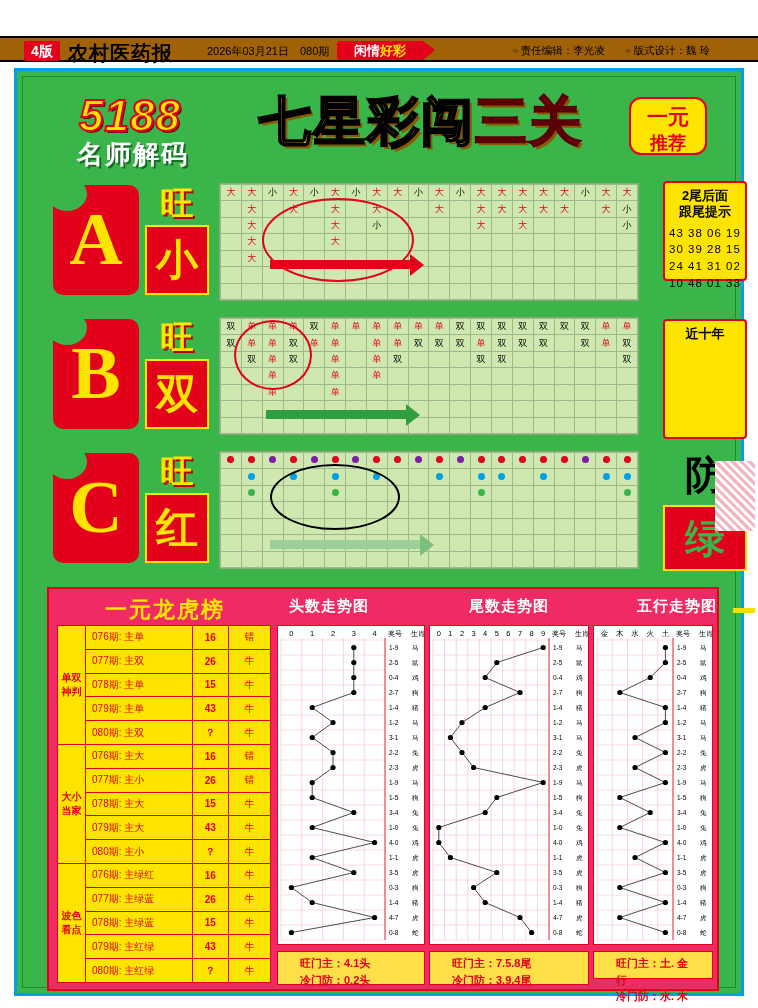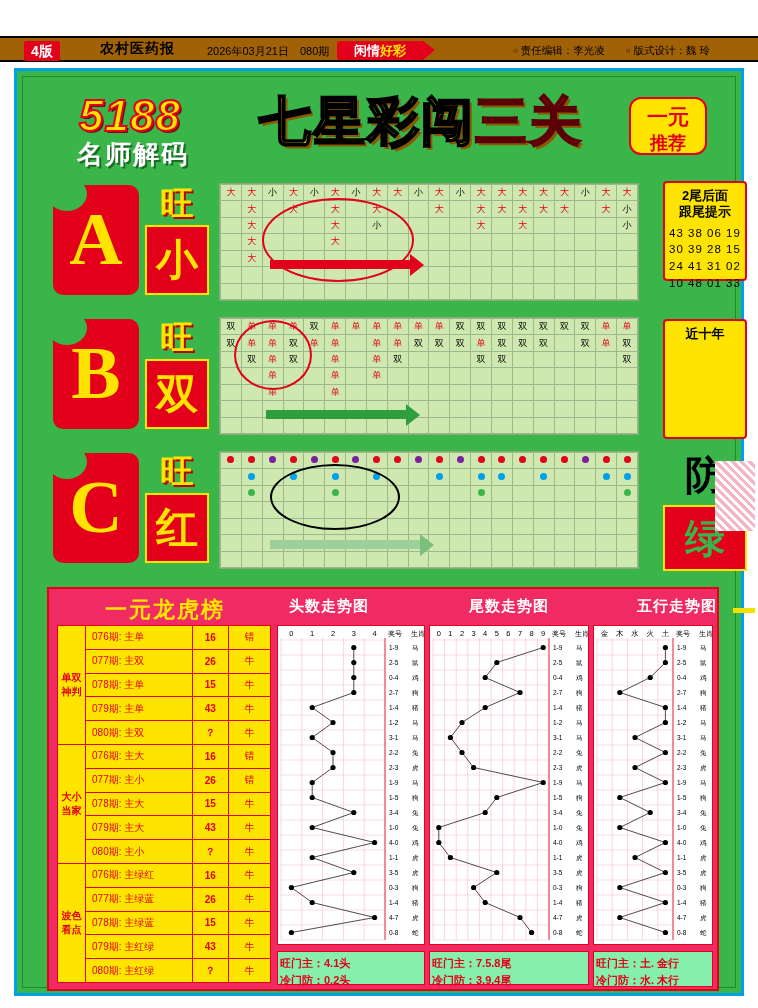--- a/index.html
+++ b/index.html
@@ -24,22 +24,22 @@
     position:absolute; left:0; top:36px; width:758px; height:26px;
     border-top:2px solid #000; border-bottom:2px solid #000;
     background:#a16207;
   }
   .mh-badge {
     position:absolute; left:24px; top:3px; width:36px; height:20px;
     background:#e2001a; color:#fff; font-weight:bold; font-size:14px;
     text-align:center; line-height:20px; border-radius:2px;
   }
   .mh-paper {
-    position:absolute; left:68px; top:2px; font-size:14px; font-weight:bold;
-    color:#000; letter-spacing:1px;margin-left:32px;
+    position:absolute; left:68px; top:2px; font-size:20px; font-weight:bold;
+    color:#000; letter-spacing:1px;
   }
   .mh-date { position:absolute; left:207px; top:6px; font-size:11px; color:#000; }
   .mh-issue { position:absolute; left:300px; top:6px; font-size:11px; color:#000; }
   .mh-brand {
     position:absolute; left:337px; top:3px; width:86px; height:19px;
     background:#e2001a; color:#fff; font-size:13px; font-weight:bold;
     line-height:19px; text-align:center;
     border-top-left-radius:3px; border-bottom-left-radius:3px;
   }
   .mh-brand .hao { color:#ffe400; }
@@ -220,26 +220,26 @@
 
   
   .chart{
     position:absolute; top:36px; background:#fff; border:1px solid #e2001a;
   }
   .ch-a{ left:228px; width:148px; height:320px; }
   .ch-b{ left:380px; width:160px; height:320px; }
   .ch-c{ left:544px; width:120px; height:320px; }
   .chart svg{ display:block; }
   .note{
-    position:absolute; background:#86efac; border:1px solid #e2001a;
-    color:#e2001a; font-size:11px; line-height:1.5; padding:3px 2px; font-weight:bold;
+    position:absolute; background:#fde047; border:1px solid #e2001a;
+    color:#e2001a; font-size:11px; line-height:1.5; padding:3px 22px; font-weight:bold;
   }
   .nt-a{ left:228px; top:362px; width:148px; height:34px; }
   .nt-b{ left:380px; top:362px; width:160px; height:34px; }
-  .nt-c{ left:544px; top:362px; width:120px; height:36px; }
+  .nt-c{ left:544px; top:362px; width:120px; height:28px; }
 </style>
 </head>
 <body>
 
 <div class="page">
 
 
   <div class="masthead">
     <div class="mh-badge">4版</div>
     <div class="mh-paper">农村医药报</div>

